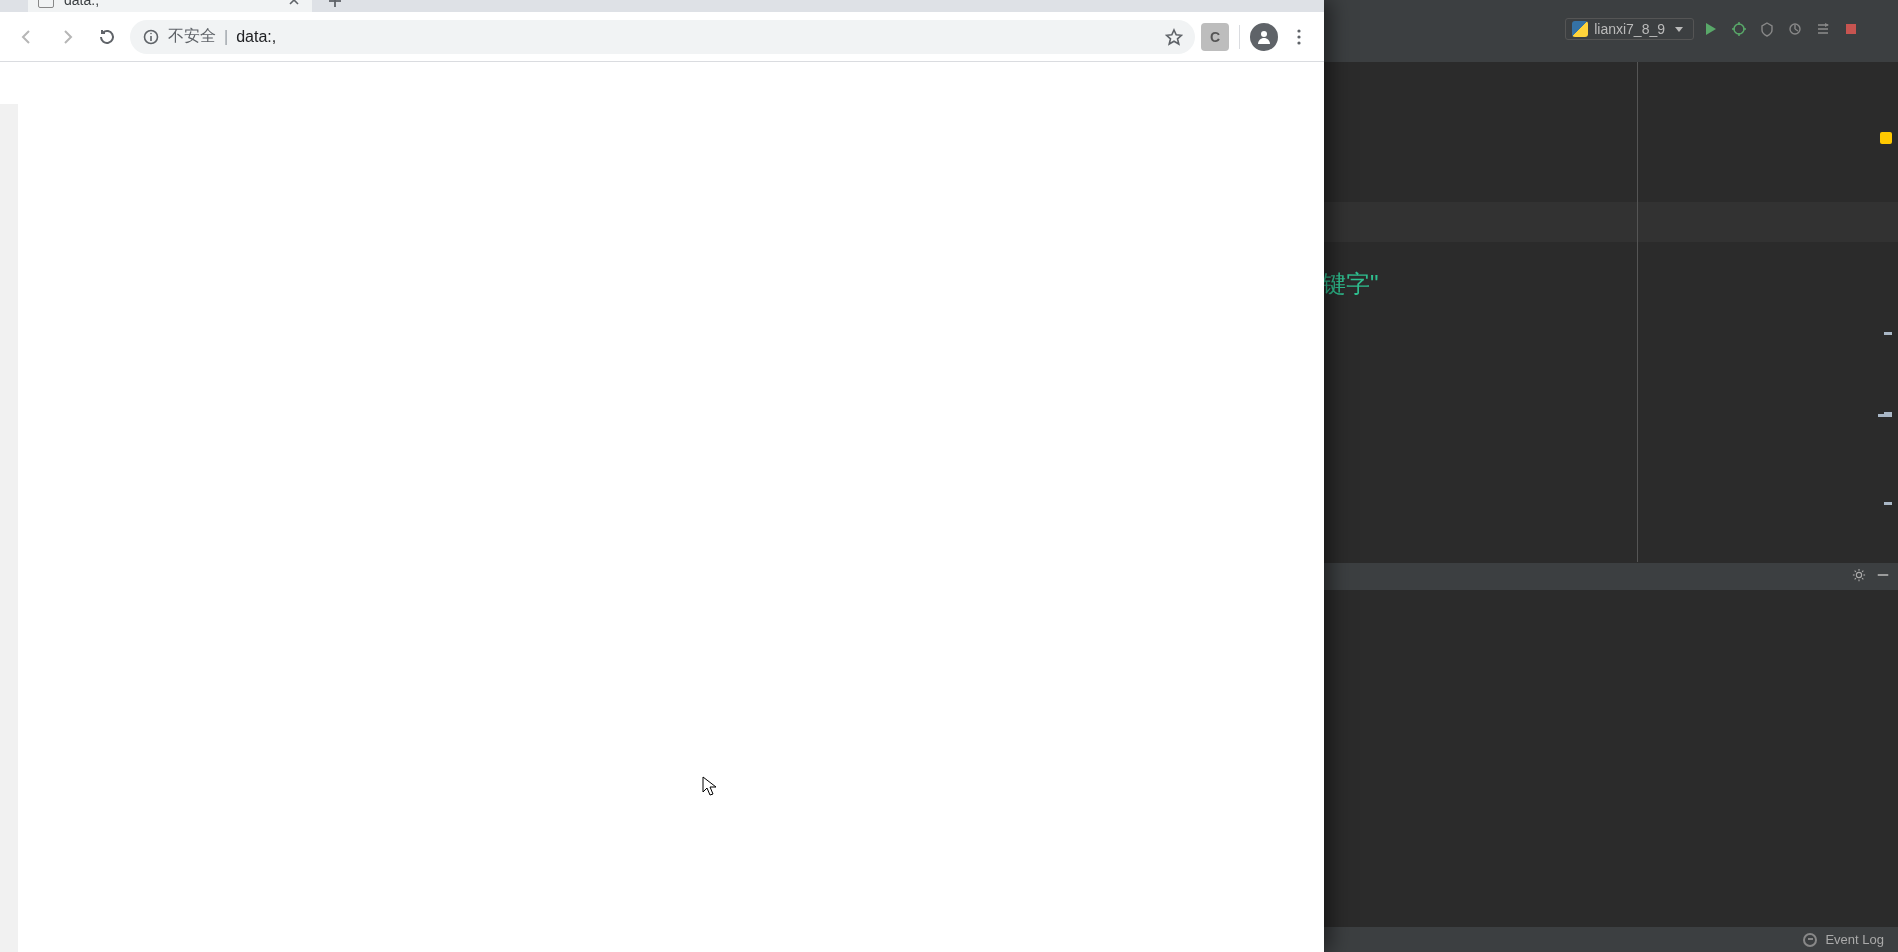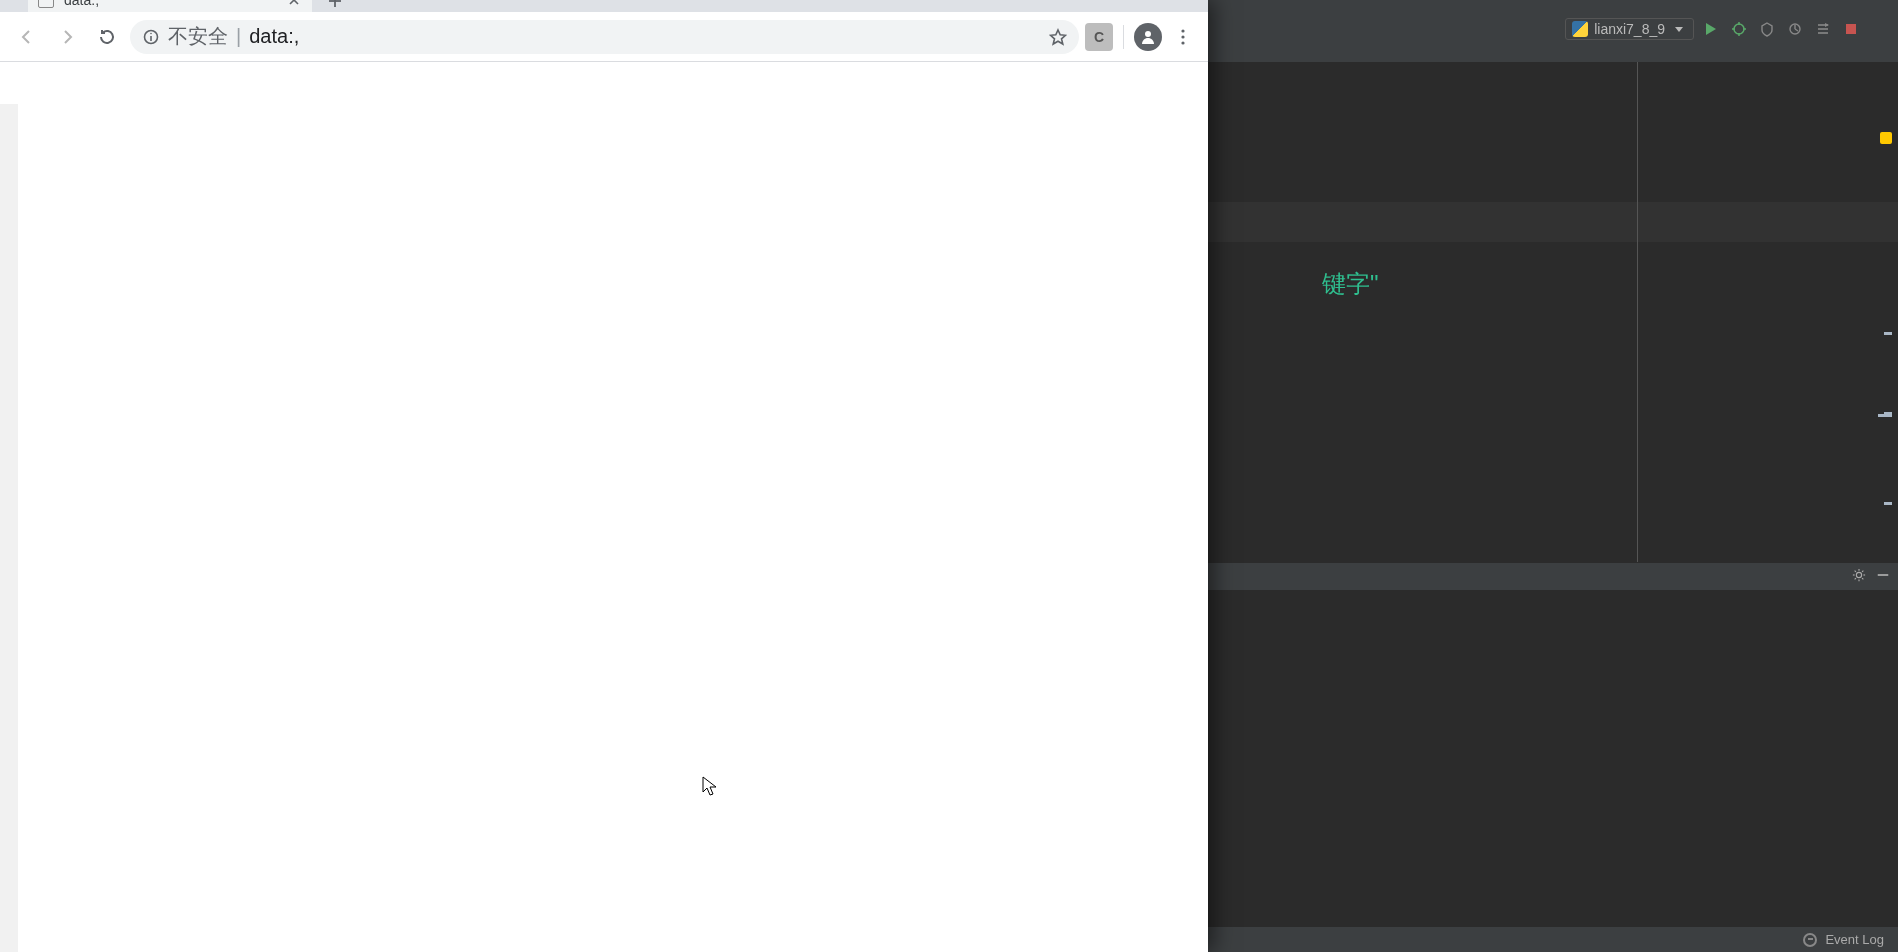--- a/index.html
+++ b/index.html
@@ -31,35 +31,35 @@
 
   .panel-header { position:absolute; left:0; right:0; top:500px; height:28px; background:#3c3f41; border-top:1px solid #2b2b2b; display:flex; align-items:center; justify-content:flex-end; padding-right:8px; gap:10px; }
   .panel-header .gear svg, .panel-header .min svg { width:14px; height:14px; stroke:#aaa; fill:#aaa; }
   .panel-body { position:absolute; left:0; right:0; top:528px; bottom:0; background:#2b2b2b; }
 
   .ide-statusbar { position:absolute; left:22px; right:0; bottom:0; height:26px; background:#3c3f41; border-top:1px solid #2b2b2b; display:flex; align-items:center; justify-content:flex-end; padding-right:14px; gap:8px; font-size:13px; color:#aaa; }
   .ev-icon { width:14px; height:14px; border:2px solid #888; border-radius:50%; position:relative; }
   .ev-icon::after { content:""; position:absolute; width:5px; height:2px; background:#888; left:3px; top:3px; }
 
   
-  .chrome { position:absolute; left:0; top:0; width:1208px; height:952px; background:#fff; box-shadow:6px 0 20px rgba(0,0,0,.5); display:flex; flex-direction:column; z-index:10; }
+  .chrome { position:absolute; left:0; top:0; width:1324px; height:952px; background:#fff; box-shadow:6px 0 20px rgba(0,0,0,.5); display:flex; flex-direction:column; z-index:10; }
   .chrome-tabbar { height:12px; background:#dee1e6; position:relative; }
   .tab { position:absolute; left:28px; top:-28px; width:284px; height:40px; background:#f1f3f4; border-radius:8px 8px 0 0; display:flex; align-items:center; padding:16px 10px 0 10px; font-size:14px; color:#3c4043; gap:10px; }
   .tab .favicon { width:16px; height:16px; border:1px solid #888; border-radius:2px; }
   .tab .tab-title { flex:1; overflow:hidden; white-space:nowrap; }
   .tab .tab-close { width:16px; height:16px; display:flex; align-items:center; justify-content:center; cursor:pointer; }
   .tab .tab-close svg { width:10px; height:10px; stroke:#5f6368; stroke-width:1.6; }
   .new-tab { position:absolute; left:324px; top:-10px; width:22px; height:22px; display:flex; align-items:center; justify-content:center; cursor:pointer; }
   .new-tab svg { width:14px; height:14px; stroke:#5f6368; stroke-width:1.8; }
 
   .chrome-toolbar { height:50px; background:#fff; border-bottom:1px solid #dadce0; display:flex; align-items:center; padding:0 10px; gap:6px; }
   .nav-btn { width:34px; height:34px; display:flex; align-items:center; justify-content:center; border-radius:50%; cursor:pointer; }
   .nav-btn svg { width:18px; height:18px; stroke:#5f6368; stroke-width:2; fill:none; }
   .nav-btn.disabled svg { stroke:#b6b6b6; }
-  .omnibox { flex:1; height:34px; background:#f1f3f4; border-radius:17px; display:flex; align-items:center; padding:0 12px; gap:8px; font-size:20px; color:#202124; }
+  .omnibox { flex:1; height:34px; background:#f1f3f4; border-radius:17px; display:flex; align-items:center; padding:0 12px; gap:8px; font-size:16px; color:#202124; }
   .omnibox .site-info { width:18px; height:18px; display:flex; align-items:center; justify-content:center; cursor:pointer; }
   .omnibox .site-info svg { width:16px; height:16px; stroke:#5f6368; stroke-width:1.6; fill:none; }
   .omnibox .insecure { color:#5f6368; }
   .omnibox .sep { color:#9aa0a6; }
   .omnibox .url-text { flex:1; color:#202124; }
   .omnibox .star { width:18px; height:18px; cursor:pointer; }
   .omnibox .star svg { width:18px; height:18px; stroke:#5f6368; stroke-width:1.6; fill:none; }
   .ext-btn { width:28px; height:28px; background:#bdbdbd; color:#555; display:flex; align-items:center; justify-content:center; border-radius:4px; font-weight:600; font-size:14px; cursor:pointer; }
   .toolbar-sep { width:1px; height:24px; background:#dadce0; margin:0 4px; }
   .avatar-btn { width:28px; height:28px; border-radius:50%; background:#5f6368; display:flex; align-items:center; justify-content:center; cursor:pointer; }

